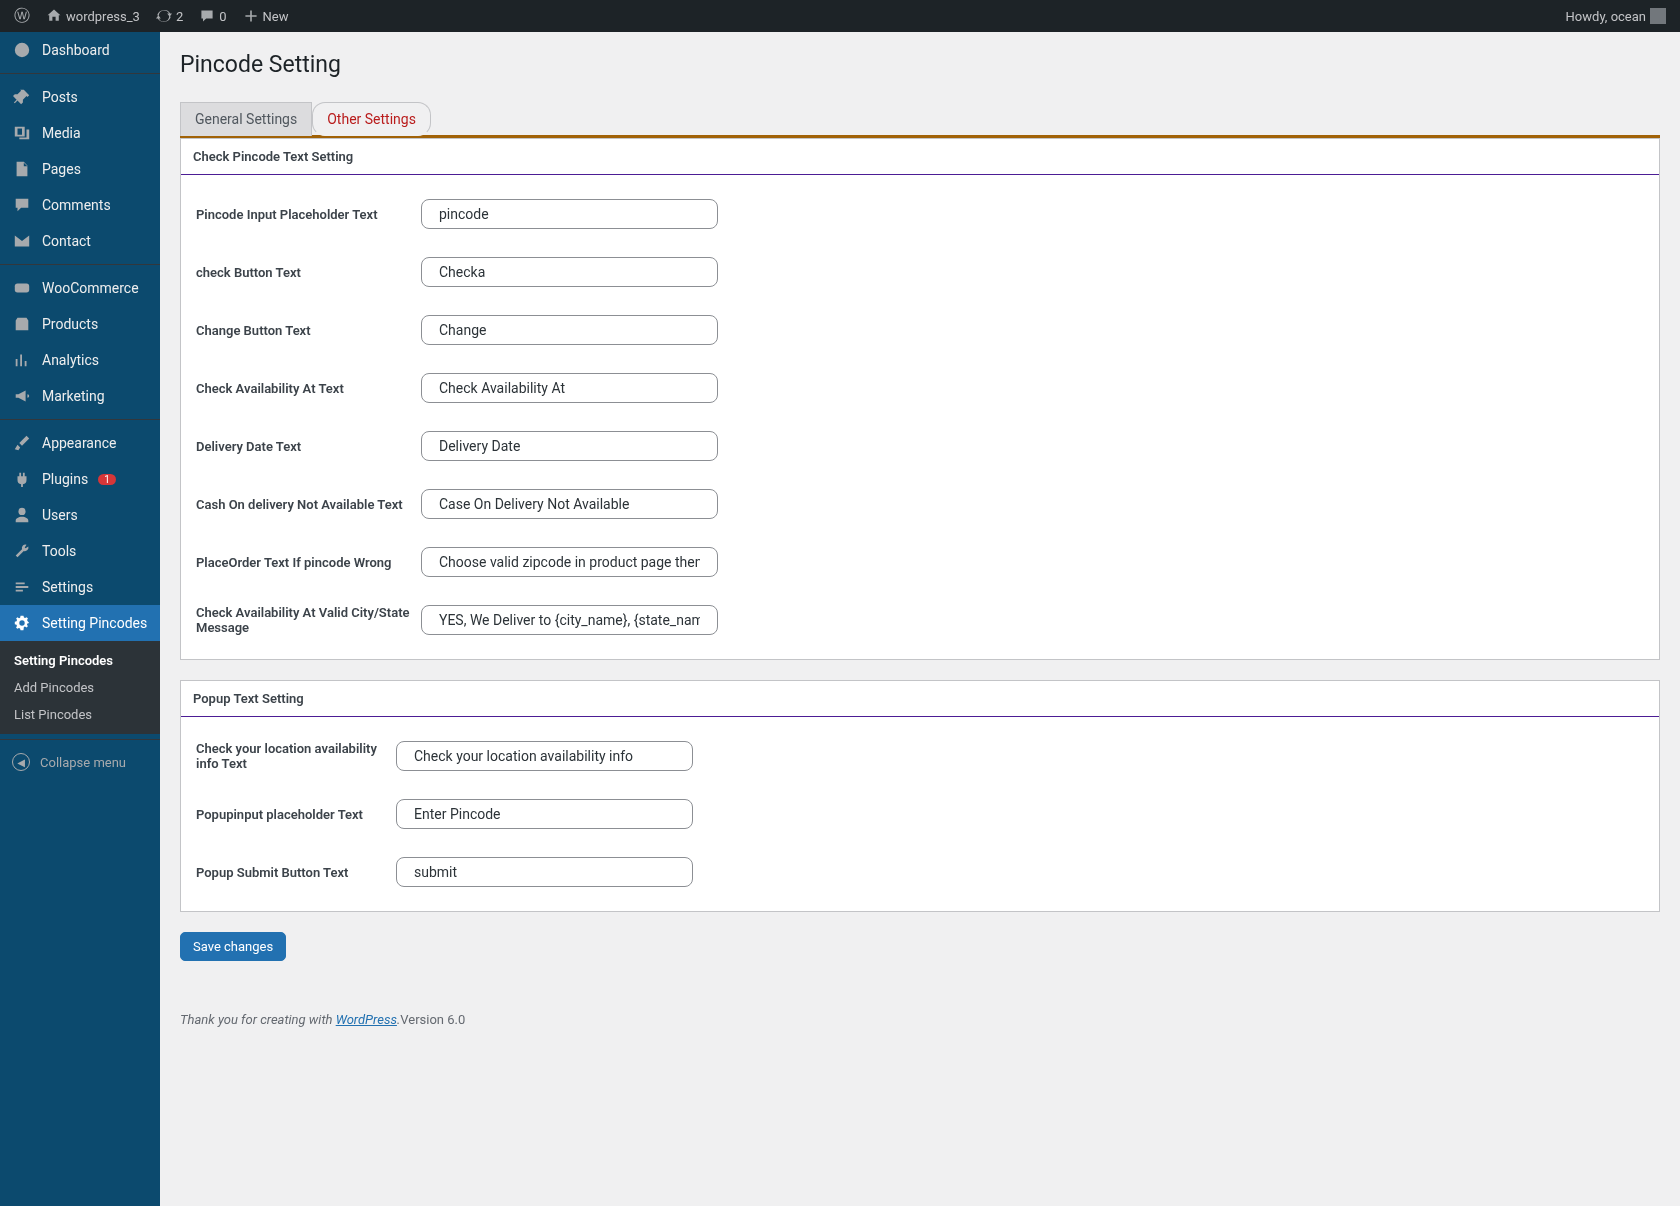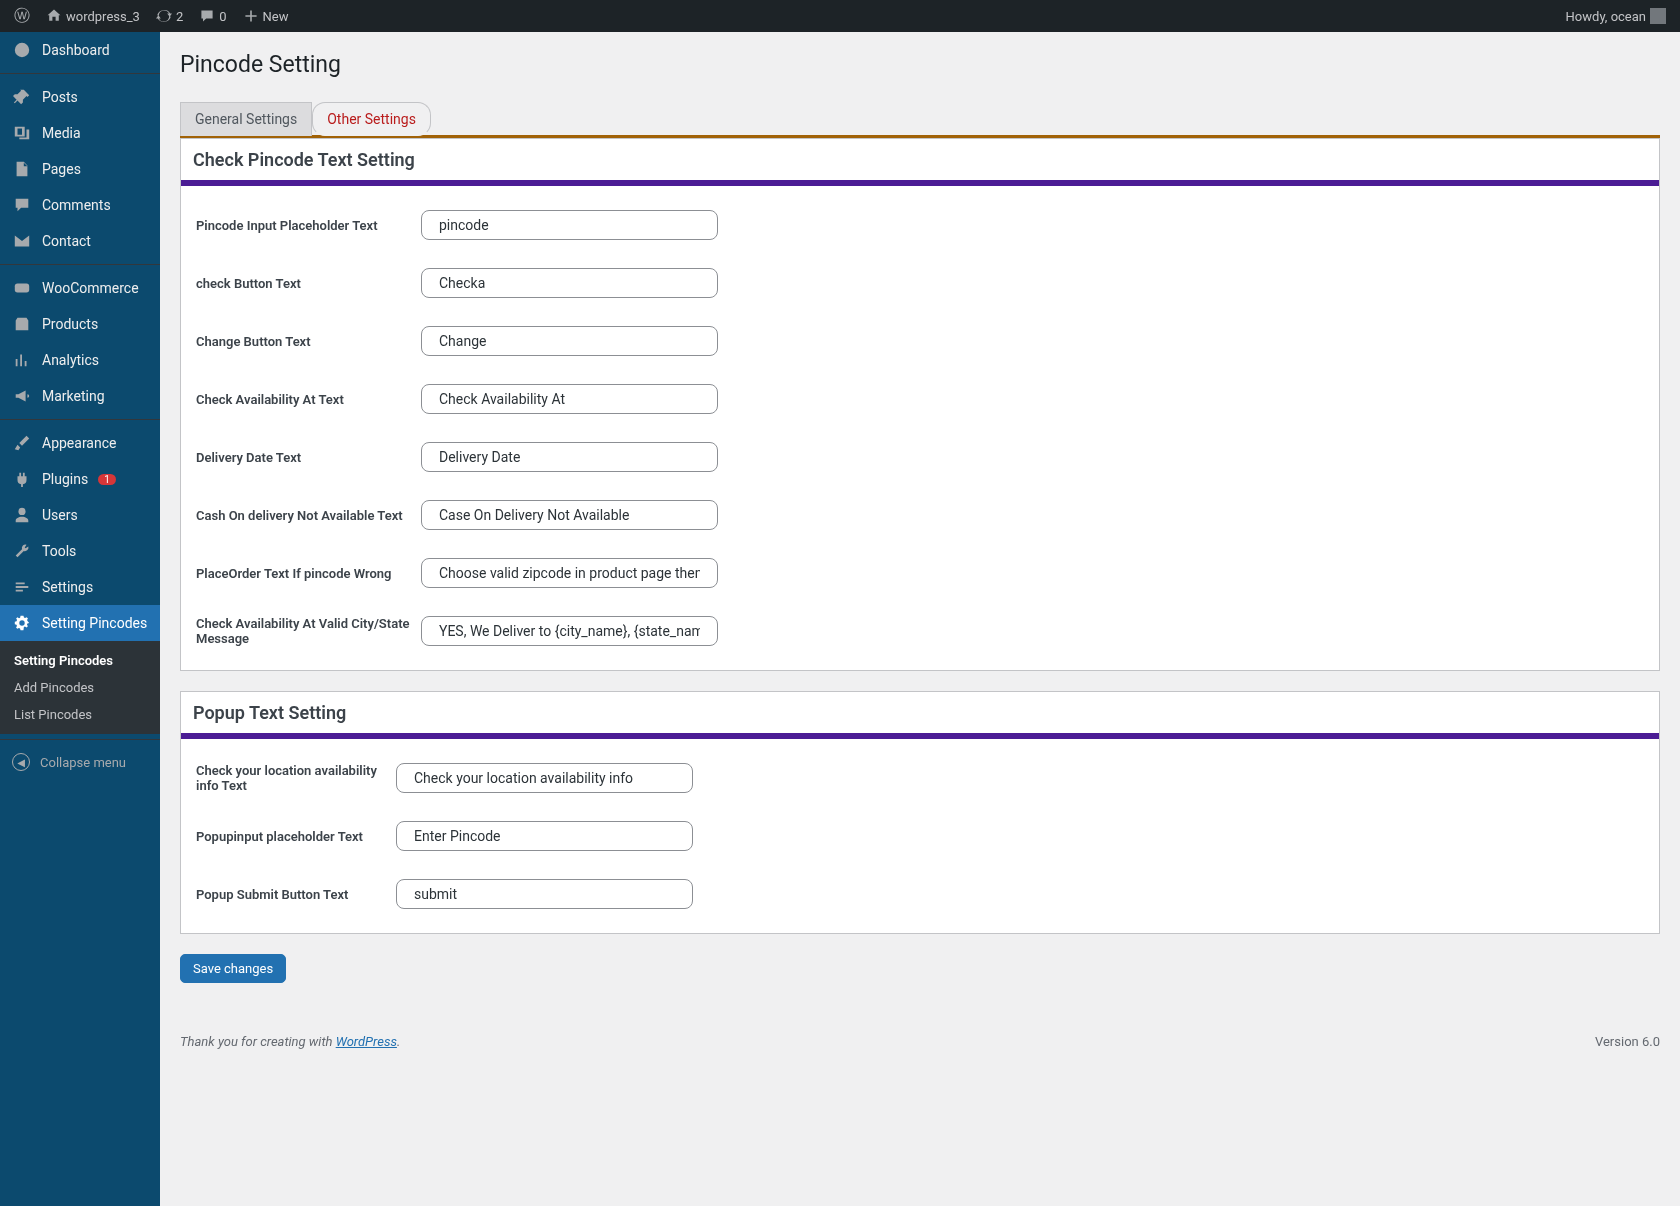--- a/index.html
+++ b/index.html
@@ -32,31 +32,31 @@
     
     
     .content { flex: 1; padding: 10px 20px 40px 20px; }
     h1 { font-size: 23px; font-weight: 400; padding: 9px 0 4px; color: #1d2327; }
     .tabs { border-bottom: 3px solid #a16207; margin: 20px 0 0; display: flex; }
     .tab { border:1px solid #c3c4c7; border-bottom:none; background:#dcdcde; color:#50575e; padding:8px 14px; margin-right:0; margin-left:0; margin-bottom:-1px; cursor:pointer; font-size:14px;}
     .tab:first-child{ margin-left:0;}
     .tab.active { background:#f0f0f1; color:#b91c1c; border-bottom:1px solid #f0f0f1;border-radius:13px; }
     
     .panel { background: #fff; border:1px solid #c3c4c7; margin-bottom: 20px; }
-    .panel-header { padding:10px 12px; font-size:18px; font-weight: 600; border-bottom:6px solid #4c1d95;}
+    .panel-header { padding:10px 12px; font-size:13px; font-weight: 600; border-bottom:1px solid #4c1d95;}
     .panel-body { padding: 10px 0;}
     
     .form-row { display:flex; align-items:center; padding: 14px 15px; }
     .form-label { width: 225px; font-weight: 600; font-size:13px; }
     .panel2 .form-label { width: 200px; }
     .form-row input[type=text] { width: 297px; padding: 4px 17px; border:1px solid #8c8f94; border-radius:8px; font-size:14px; background:#fff; color:#2c3338; height: 30px;}
     
     .save-btn { background:#2271b1; border:1px solid #2271b1; color:#fff; padding:6px 12px; border-radius:5px; font-size:13px; cursor:pointer; }
     
-    .footer { display:flex; justify-content:space-between; color:#646970; font-style:italic; font-size:13px; margin-top:30px; padding:20px 0 0; border-top:1px solid transparent;}
+    .footer { display:flex; color:#646970; font-style:italic; font-size:13px; margin-top:30px; padding:20px 0 0; border-top:1px solid transparent;}
     .footer .left { font-style: italic; }
     .footer a { color:#2271b1; text-decoration: underline;}
     .footer .right { font-style: normal;}
   </style>
 </head>
 <body>
 
 <div class="topbar">
   <div class="topbar-left">
     <span class="topbar-item">

